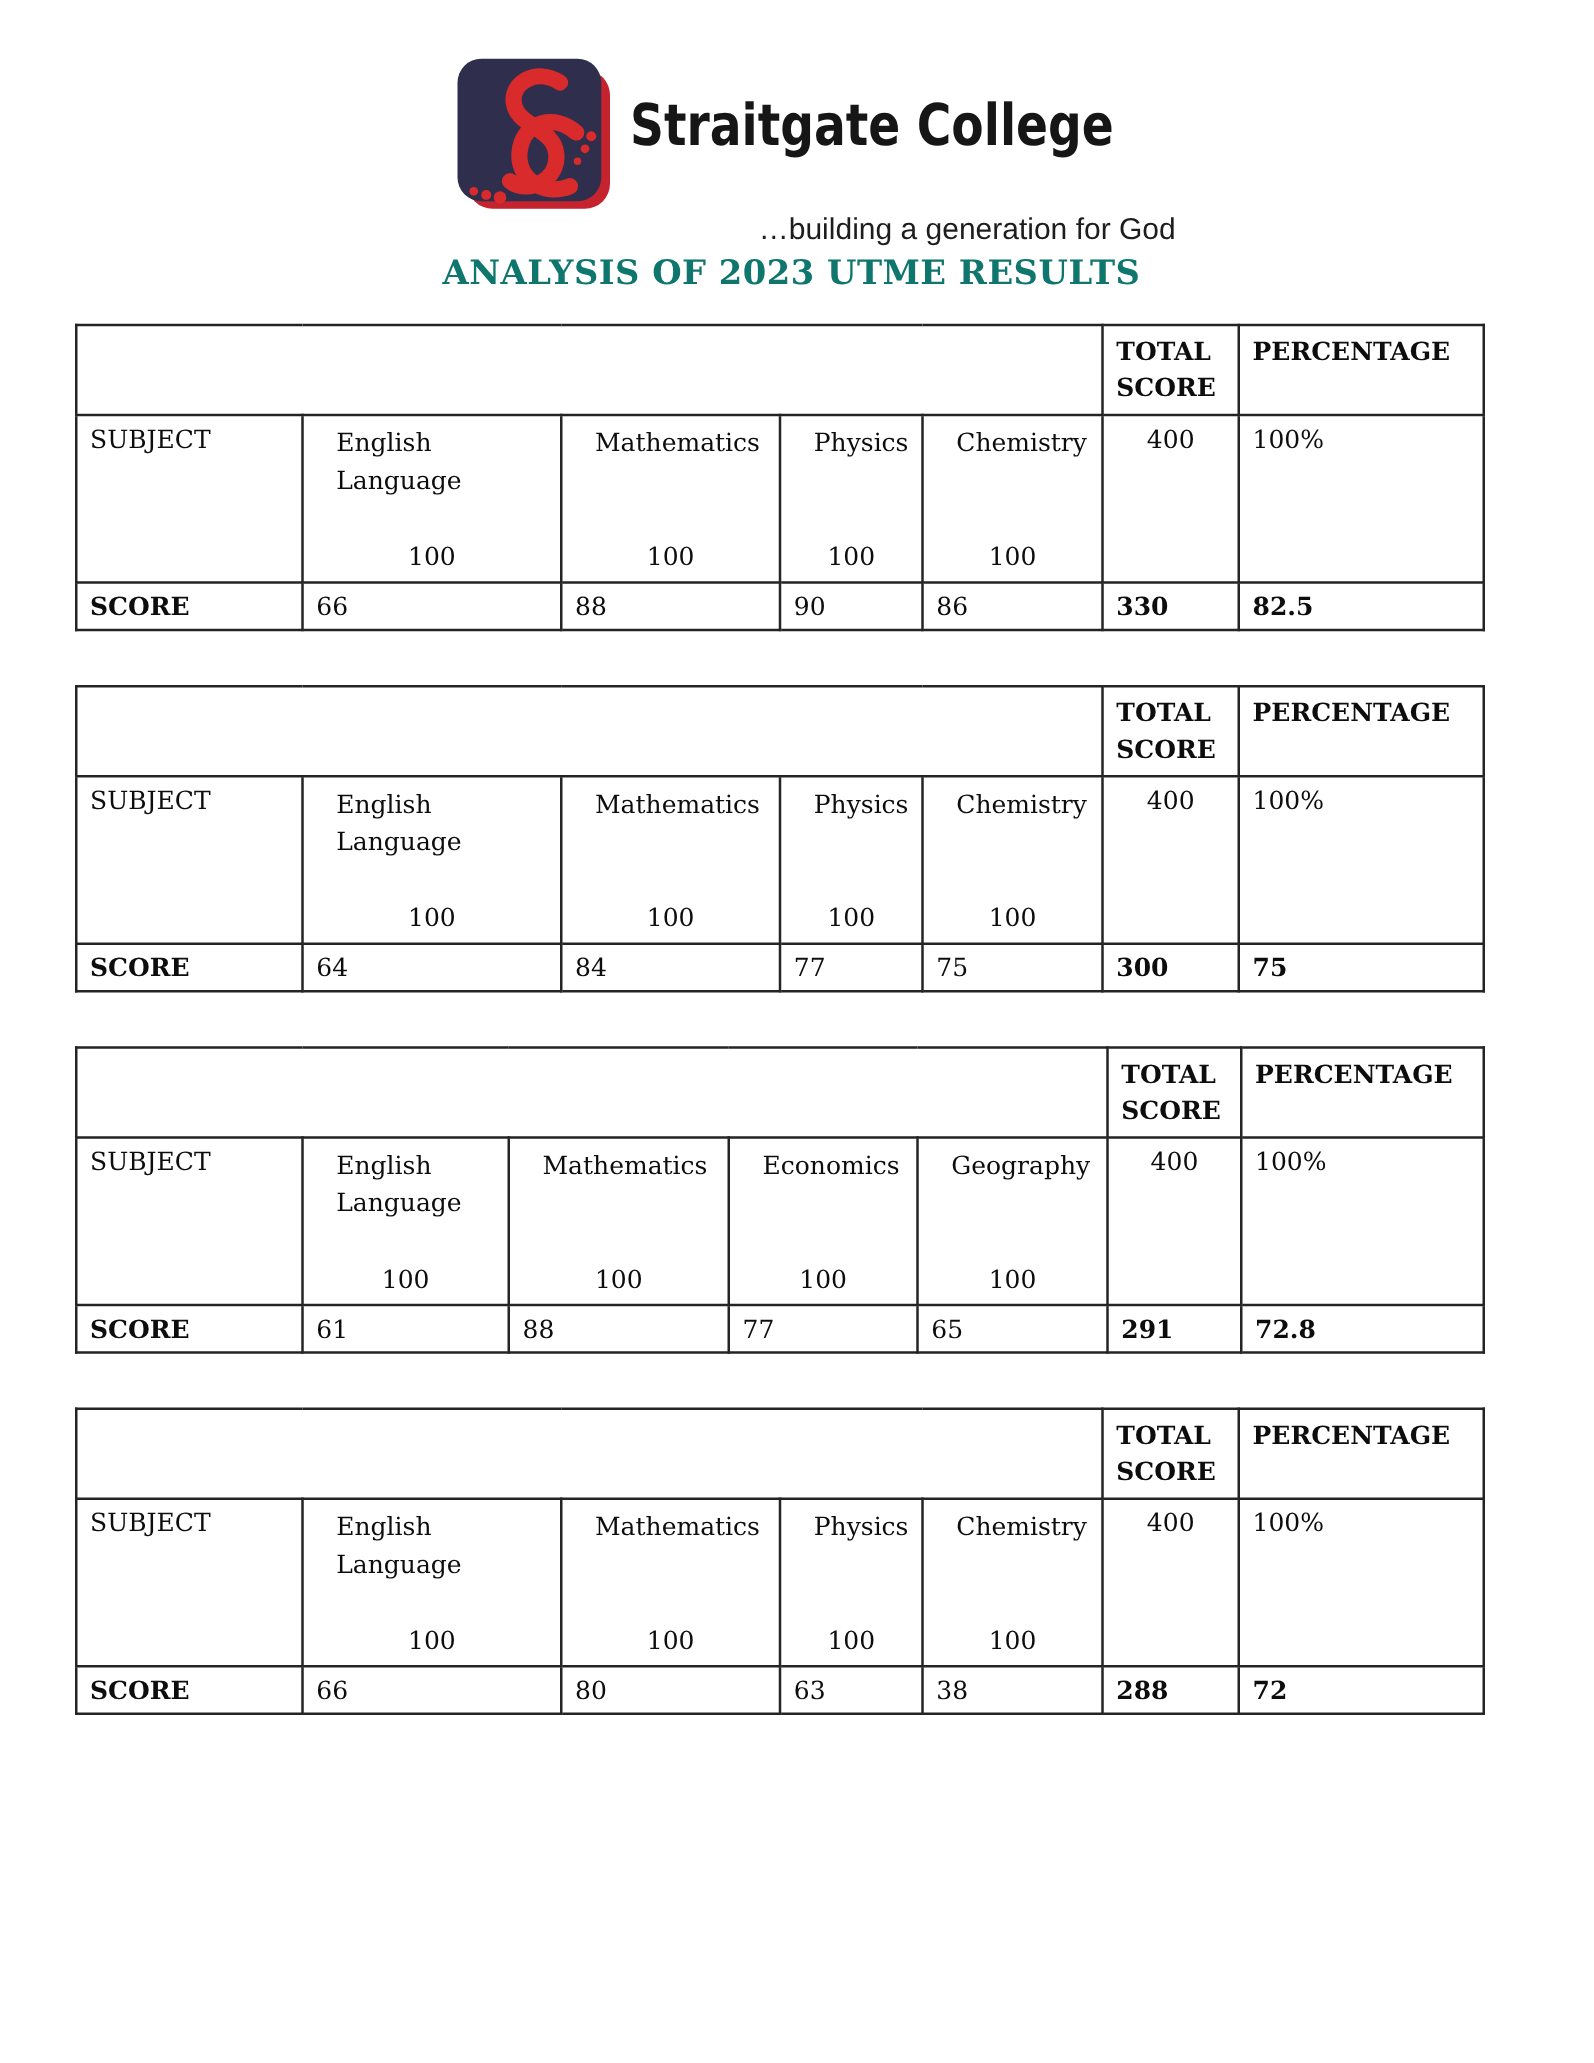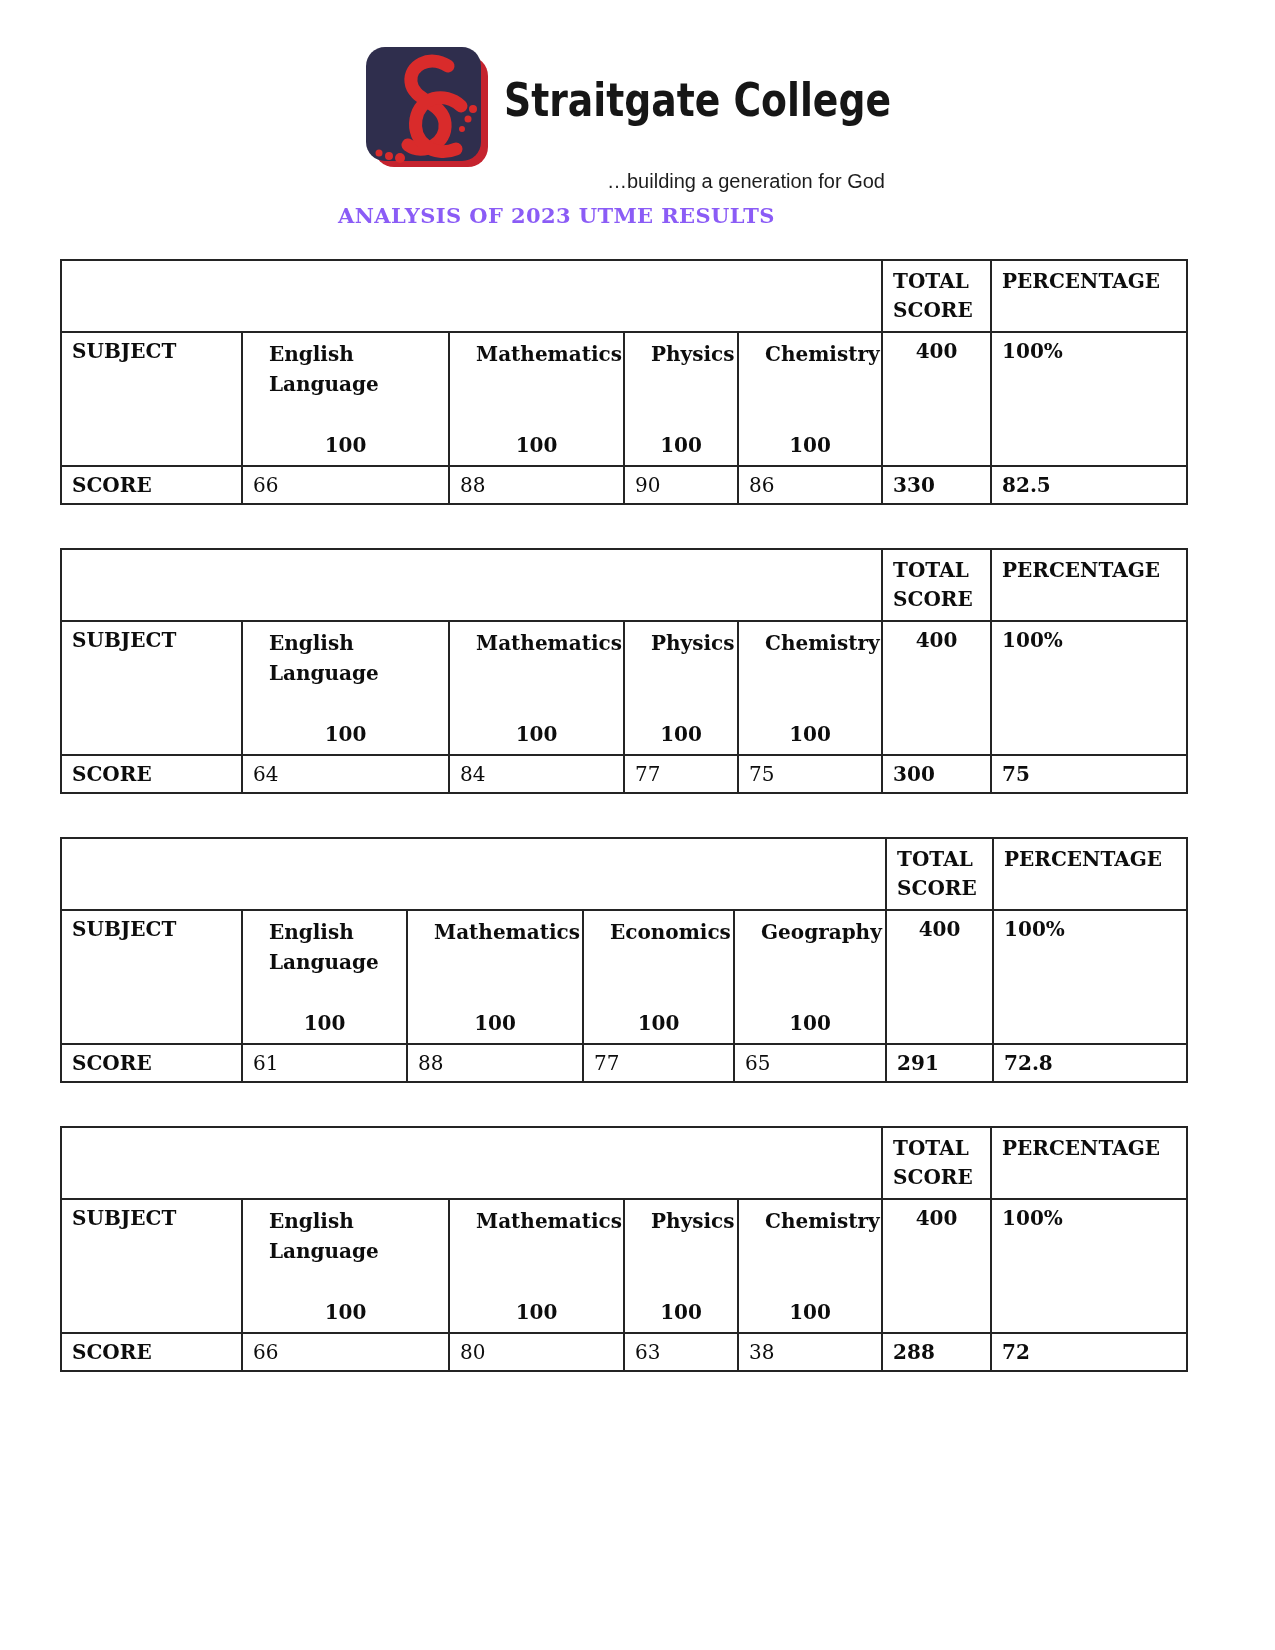--- a/index.html
+++ b/index.html
@@ -19,45 +19,45 @@
   .school-name {
     position:absolute; left:504px; top:74px;
     font-family:"DejaVu Sans", sans-serif;
     font-weight:bold; font-size:46px; line-height:1.15; color:#161616;
     transform:scaleX(0.82); transform-origin:left center;
     white-space:nowrap; letter-spacing:0px;
   }
   .tagline {
     position:absolute; left:607px; top:170px;
     font-family:"Liberation Sans", sans-serif;
-    font-size:20px; color:#1d1d1d; white-space:nowrap;
+    font-size:24px; color:#1d1d1d; white-space:nowrap;
   }
   .page-title {
-    position:absolute; left:338px; top:203px;
+    position:absolute; left:354px; top:203px;
     font-family:"DejaVu Serif", serif;
-    font-weight:bold; font-size:21px; letter-spacing:0.4px;
-    color:#8b5cf6; white-space:nowrap;
+    font-weight:bold; font-size:27px; letter-spacing:0.4px;
+    color:#0f766e; white-space:nowrap;
   }
 
   
   table.rtable {
     position:absolute; left:60px;
     border-collapse:collapse; table-layout:fixed;
     width:1126px;
   }
   table.rtable td {
     border:2px solid #242424;
     font-family:"DejaVu Serif", serif;
     font-size:20px;
     vertical-align:top;
     padding:6px 10px;
     overflow:hidden;
   }
   tr.row-hdr td { height:55px; font-weight:bold; line-height:1.45;margin-left:21px; }
-  tr.row-subj td { height:120px; font-weight:bold; }
+  tr.row-subj td { height:120px; font-weight:normal; }
   tr.row-score td { height:24px; }
 
   .subject-flex { display:flex; flex-direction:column; height:118px; }
   .subj-name { line-height:1.5; max-width:150px;margin-left:16px; }
   .subj-max { margin-top:auto;text-align:center; }
 
   .center { text-align:center; }
   .bold { font-weight:bold; }
   .normal { font-weight:normal; }
 </style>

